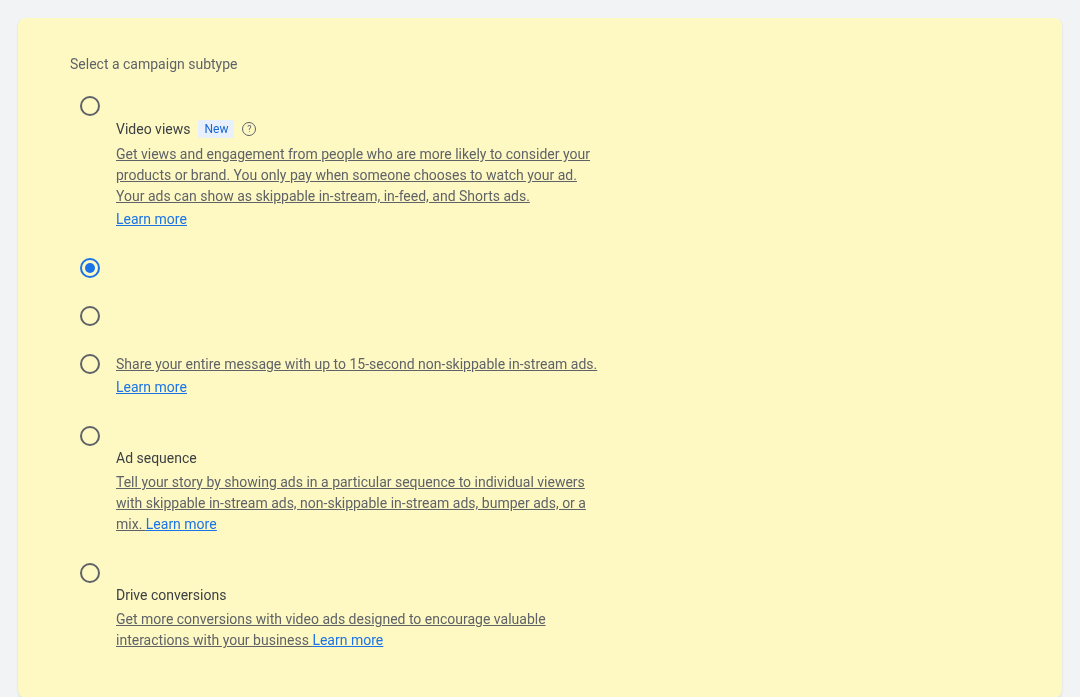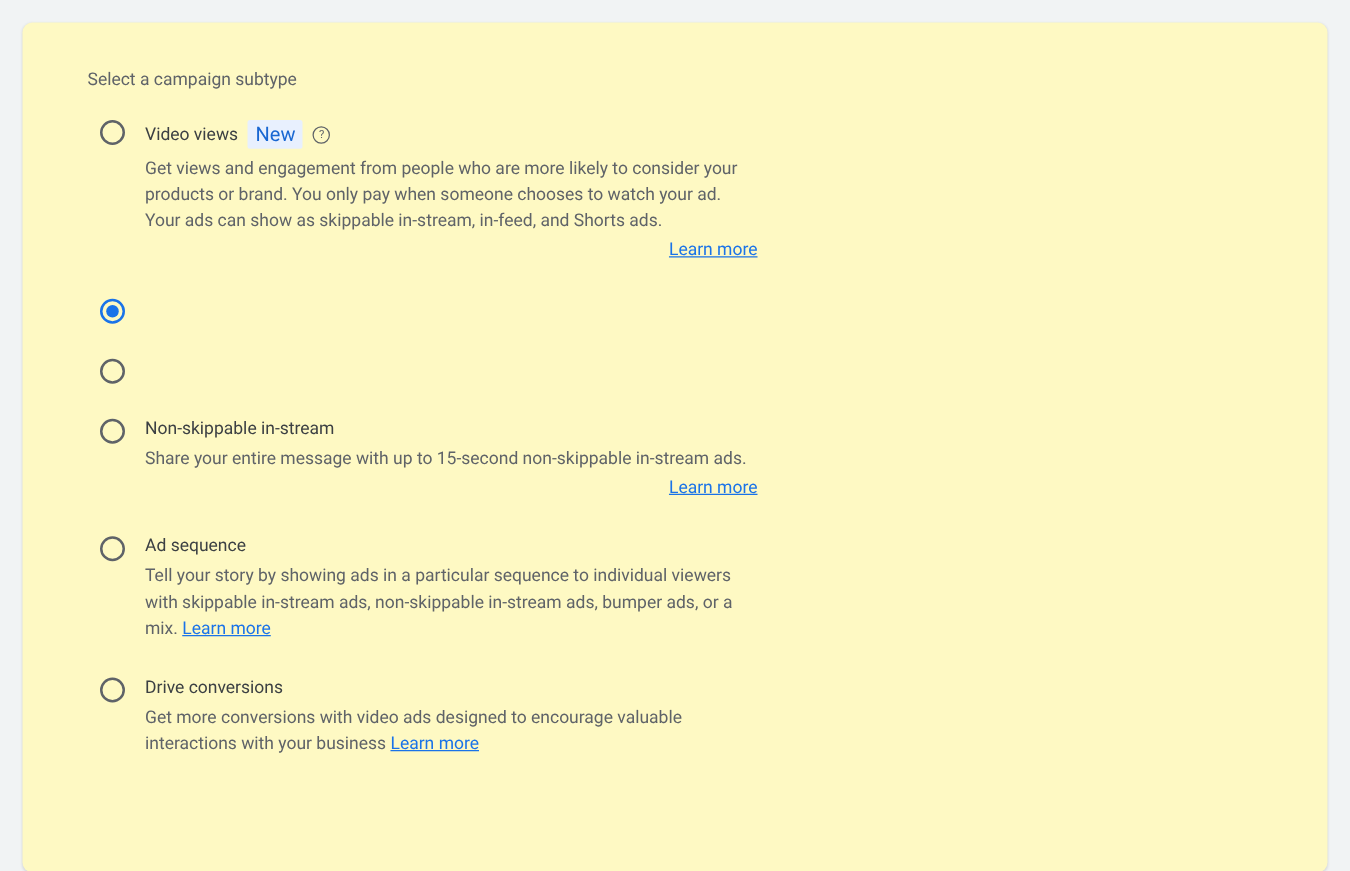--- a/index.html
+++ b/index.html
@@ -61,56 +61,57 @@
     }
     .option-content {
       flex: 1;
       max-width: 490px;
     }
     .title-row {
       display: flex;
       align-items: center;
       gap: 8px;
       margin-bottom: 6px;
+      margin-top: 24px;
     }
     .option-title {
       font-size: 14px;
       color: #3c4043;
       font-weight: 400;
     }
     .new-badge {
       background: #e8f0fe;
       color: #1967d2;
-      font-size: 16px;
+      font-size: 12px;
       padding: 2px 6px;
       border-radius: 2px;
       font-weight: 400;
     }
     .help-icon {
       width: 14px;
       height: 14px;
       border: 1px solid #5f6368;
       border-radius: 50%;
       display: inline-flex;
       align-items: center;
       justify-content: center;
       font-size: 9px;
       color: #5f6368;
       cursor: pointer;
     }
     .option-desc {
       font-size: 14px;
       color: #5f6368;
       line-height: 1.5;
+      text-decoration: underline;
     }
     .learn-more {
       color: #1a73e8;
       text-decoration: underline;
       cursor: pointer;
-      text-align: right;
     }
     .learn-more-block {
       display: block;
       margin-top: 2px;
     }
   </style>
 </head>
 <body>
 
 <div class="card">
@@ -131,23 +132,20 @@
         <div class="radio selected"></div>
         <div class="option-content">
         </div>
       </div>
       <div class="option">
         <div class="radio"></div>
       </div>
       <div class="option">
         <div class="radio"></div>
         <div class="option-content">
-          <div class="title-row">
-            <span class="option-title">Non-skippable in-stream</span>
-          </div>
           <div class="option-desc"><span>Share your entire message with up to 15-second non-skippable in-stream ads.</span><a class="learn-more learn-more-block">Learn more</a></div>
         </div>
       </div>
       <div class="option">
         <div class="radio"></div>
         <div class="option-content">
           <div class="title-row">
             <span class="option-title">Ad sequence</span>
           </div>
           <div class="option-desc"><span>Tell your story by showing ads in a particular sequence to individual viewers with skippable in-stream ads, non-skippable in-stream ads, bumper ads, or a mix. </span><a class="learn-more">Learn more</a></div>

